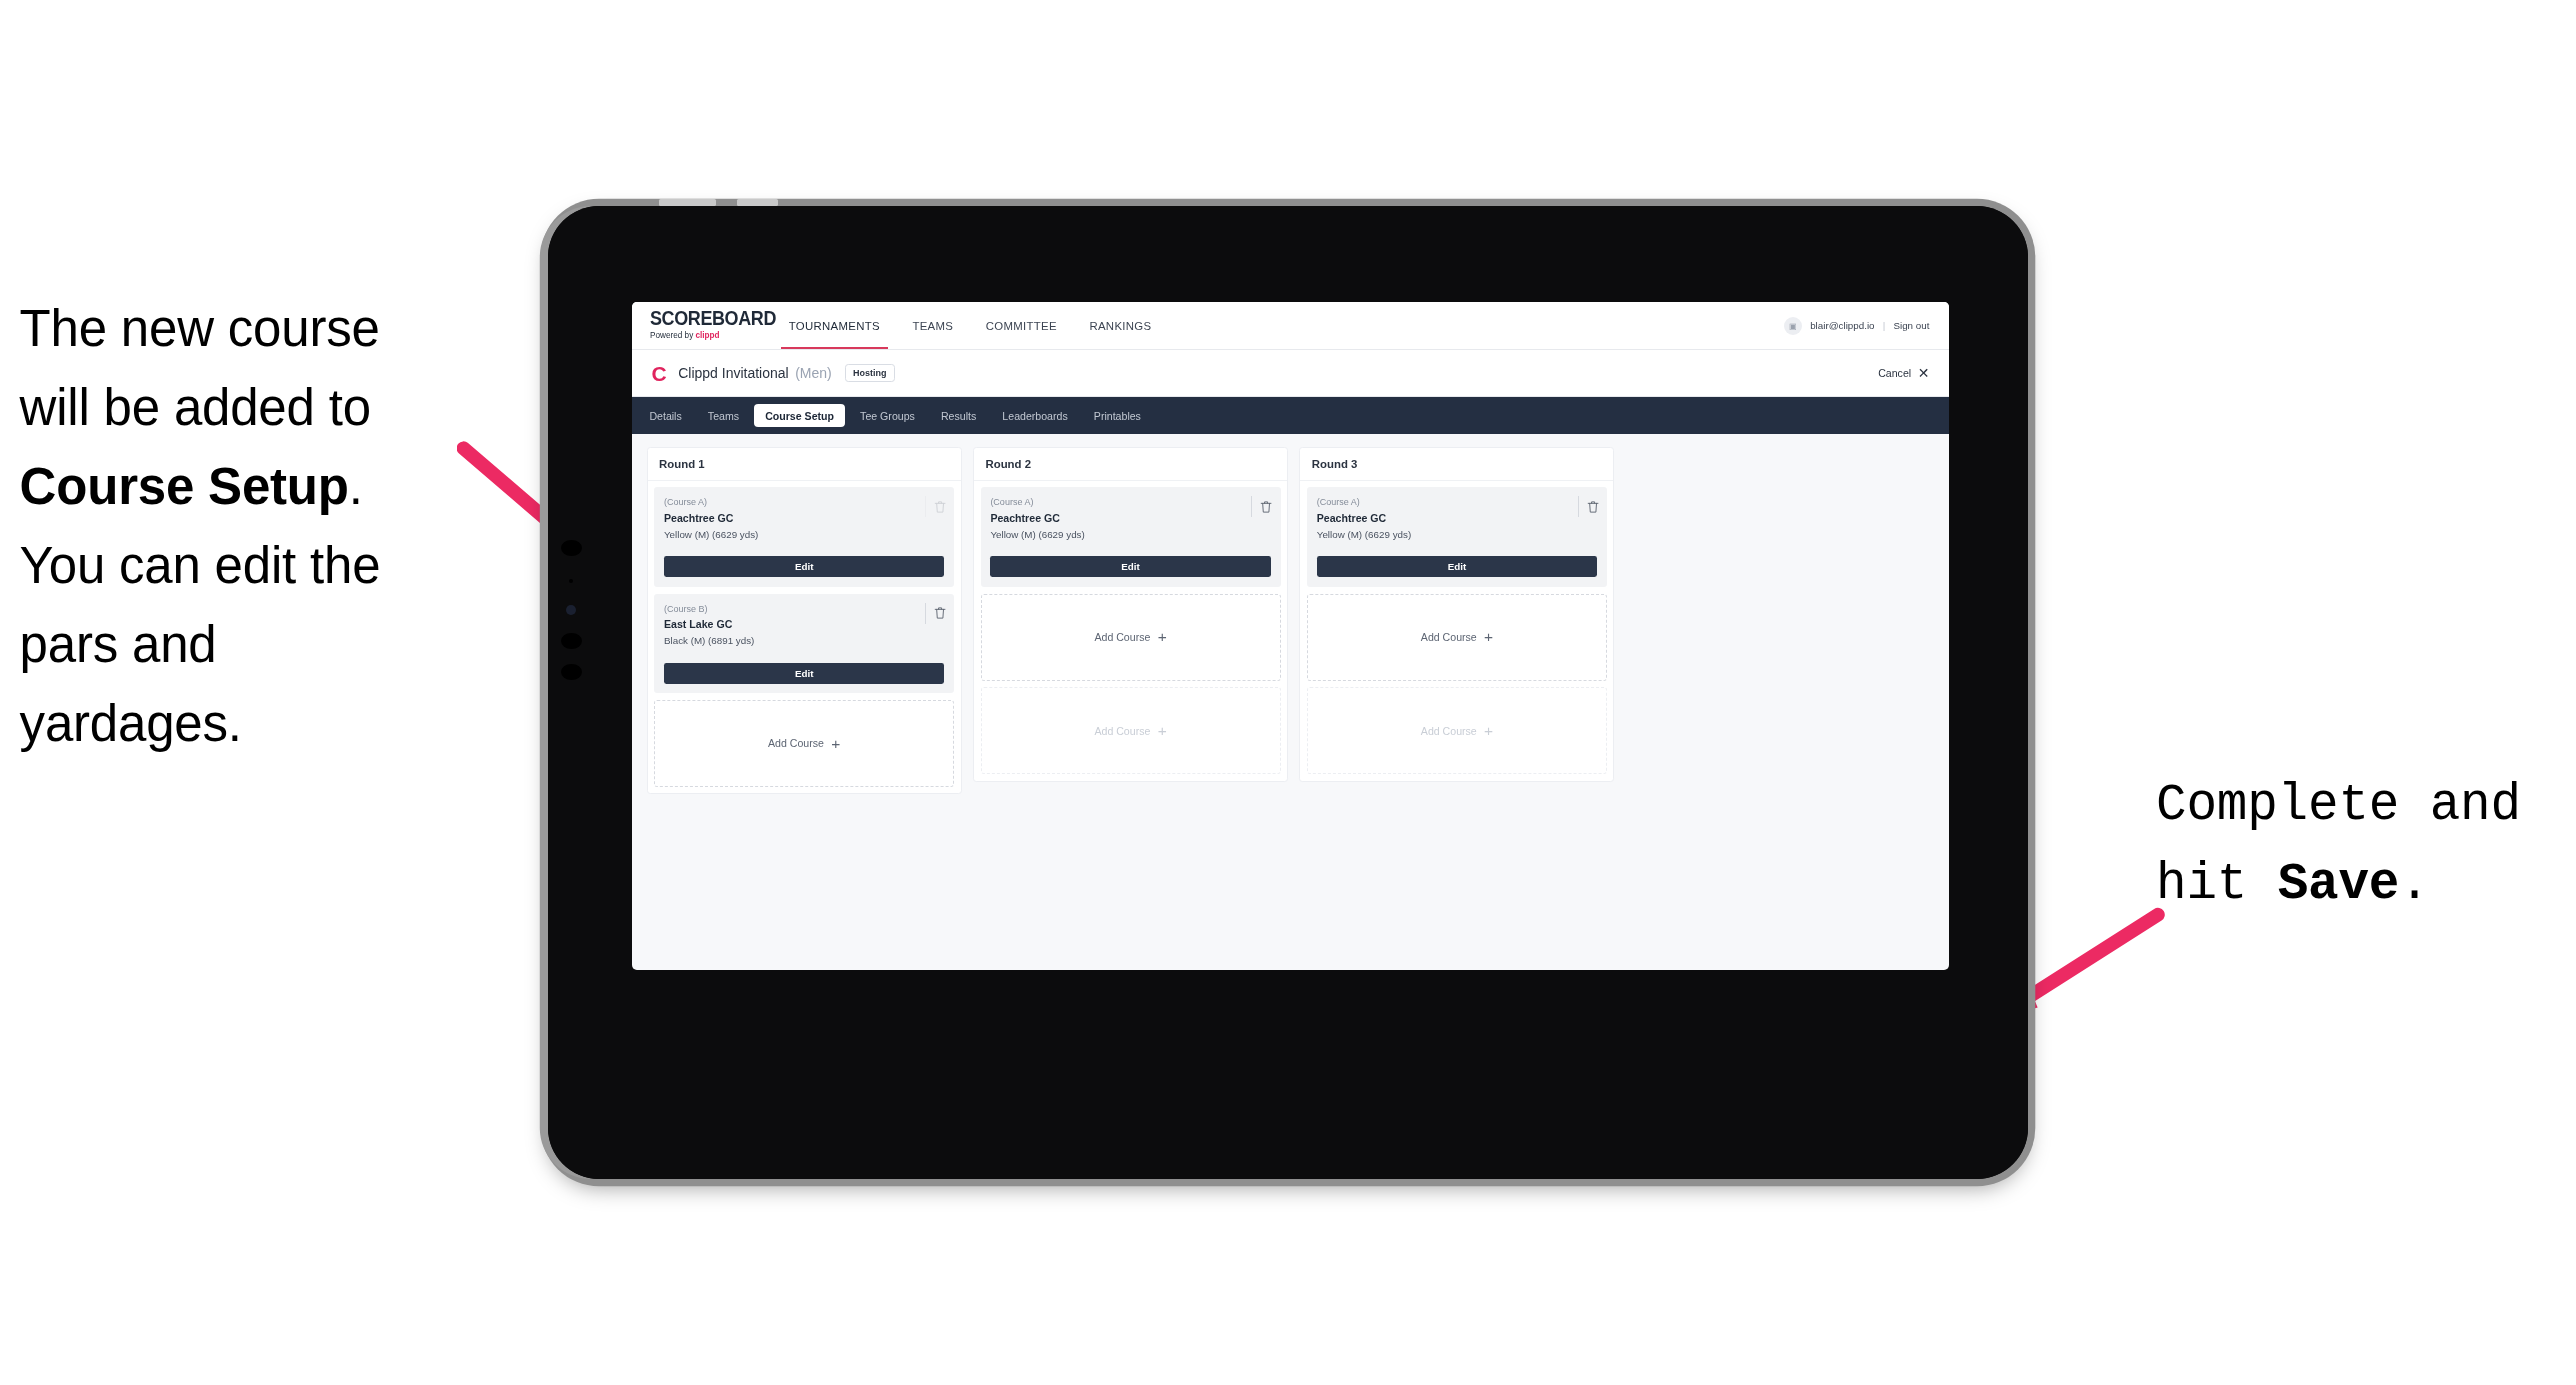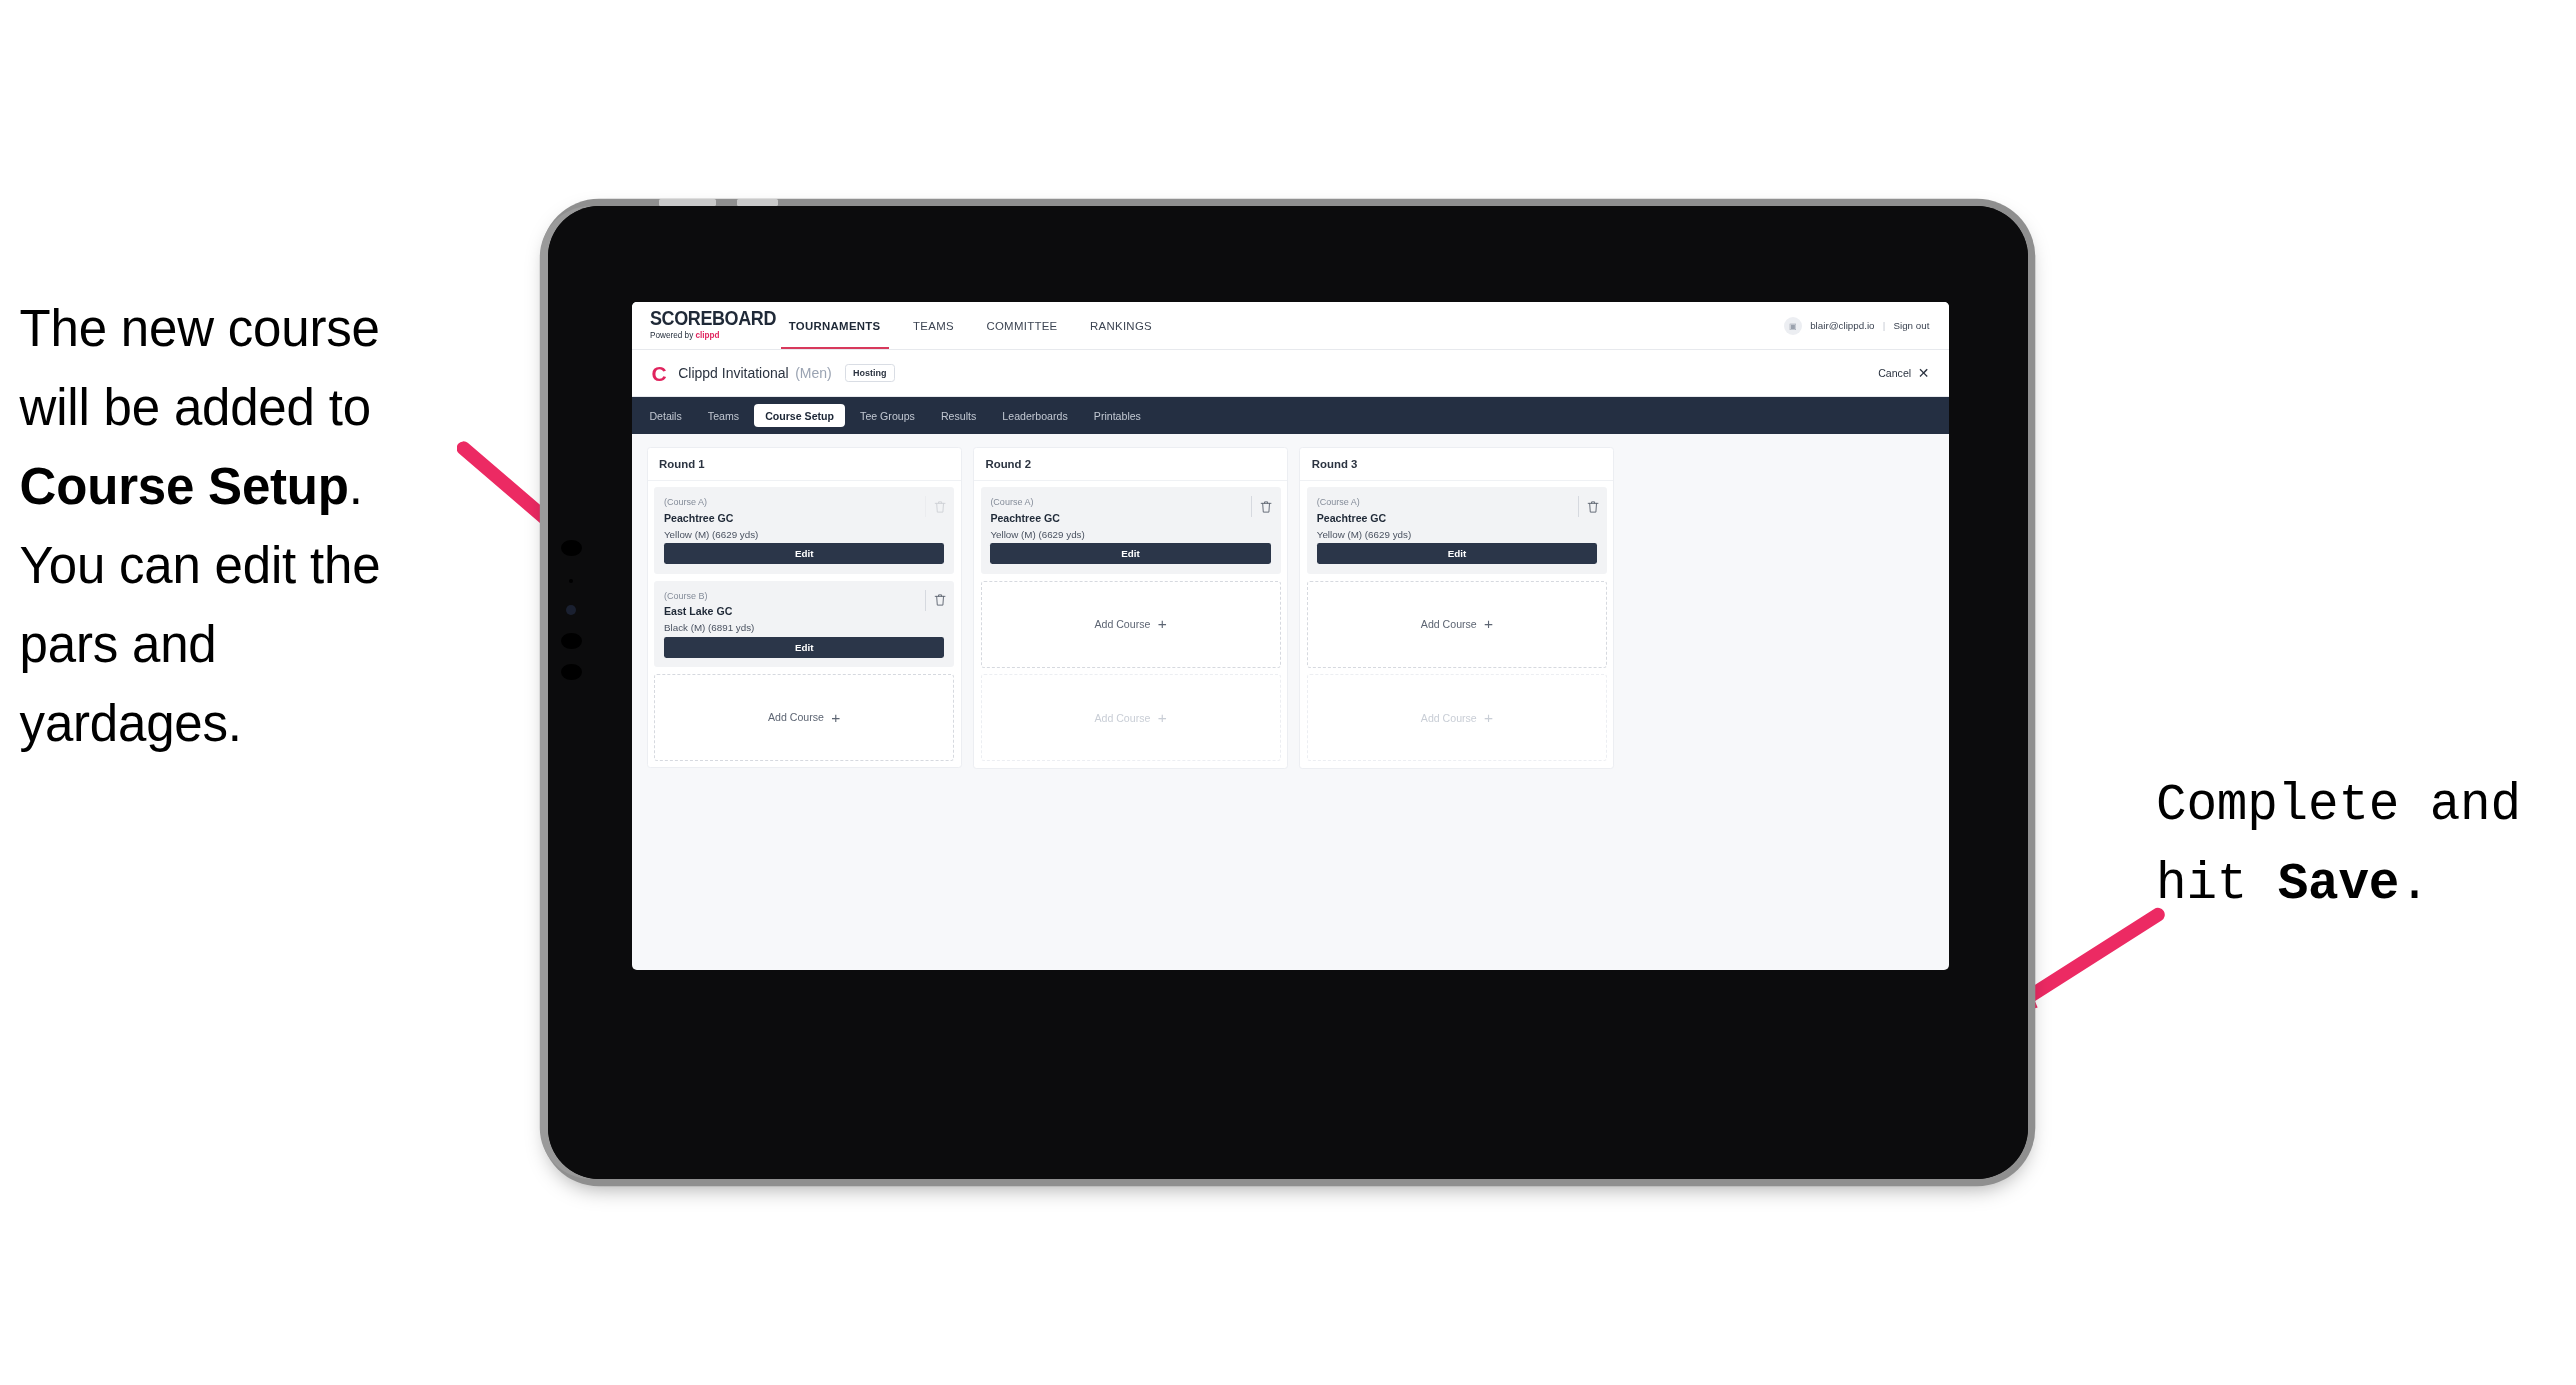--- a/index.html
+++ b/index.html
@@ -78,21 +78,21 @@
     transform:scaleY(1.12);transform-origin:left bottom;
   }
   #brand .pb{font-size:8.2px;color:#1f2937;margin-top:4.1px;line-height:1;}
   #brand .pb i{color:#e0245e;font-style:normal;font-weight:700;}
   #mainnav{display:flex;align-items:stretch;height:47px;margin-left:24.5px;}
   .navitem{
     display:flex;align-items:center;padding:0 16.3px;
     font-size:11.4px;color:#3c4452;letter-spacing:0.3px;
     cursor:pointer;position:relative;
   }
-  .navitem.active{color:#1f2937;font-weight:bold;}
+  .navitem.active{color:#1f2937;}
   .navitem.active::after{
     content:"";position:absolute;left:8.2px;right:8.2px;bottom:0;
     height:2.4px;background:#d8395c;
   }
   #account{
     margin-left:auto;display:flex;align-items:center;
     padding-right:19.6px;gap:8.2px;font-size:9.8px;color:#3c4452;
   }
   #avatar{
     width:18px;height:18px;border-radius:50%;
@@ -154,21 +154,21 @@
   .course .lbl{font-size:9px;color:#848c99;line-height:1.5;}
   .course .nm{font-size:10.6px;color:#1f2937;font-weight:700;line-height:1.6;}
   .course .tee{font-size:9.8px;color:#4a5260;line-height:1.6;}
   .course .tools{
     position:absolute;right:8.2px;top:9px;display:flex;align-items:center;gap:8.2px;
   }
   .course .vdiv{width:0.8px;height:21px;background:#d6d9df;}
   .trash{width:12.2px;height:14px;opacity:.85;cursor:pointer;}
   .course.disabled .trash,.course.disabled .vdiv{opacity:.25;}
   .editbtn{
-    margin-top:1px;display:block;width:100%;height:21px;
+    margin-top:14px;display:block;width:100%;height:21px;
     background:#2b3649;color:#fff;border:none;border-radius:2.4px;
     font-size:9.8px;font-weight:600;cursor:pointer;
     font-family:"Liberation Sans",sans-serif;
   }
 
   .addcourse{
     border:0.8px dashed #d6d9df;border-radius:3.3px;
     height:85px;display:flex;align-items:center;justify-content:center;
     gap:7.3px;font-size:10.6px;color:#5d6573;cursor:pointer;background:#fff;
   }

